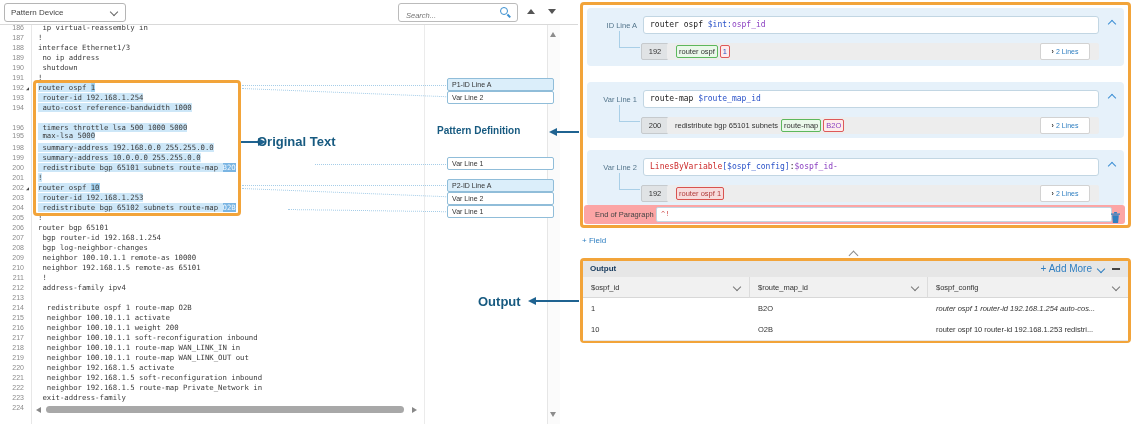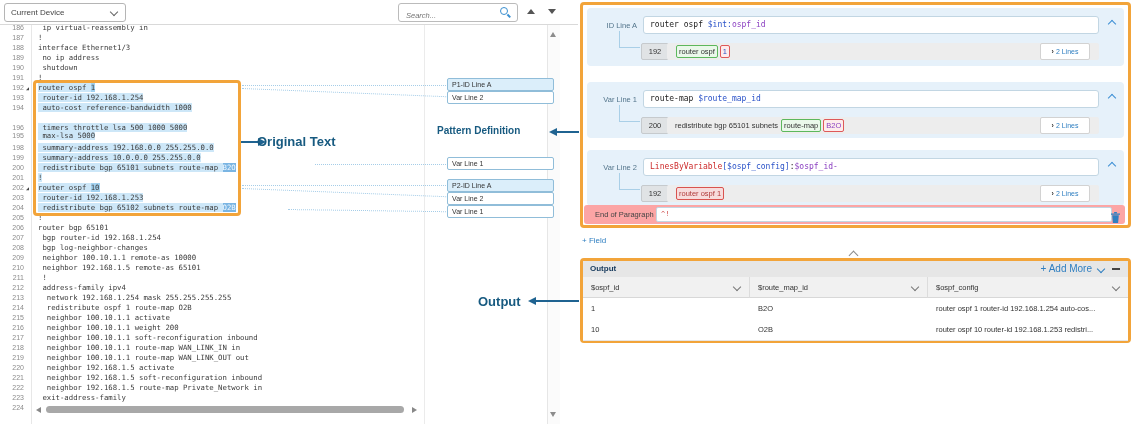--- a/index.html
+++ b/index.html
@@ -151,21 +151,21 @@
     <div class="codeline" style="top: 193px;"><span class="num">203</span><span class="txt"><span class="s"> router-id 192.168.1.253</span></span></div>
     <div class="codeline" style="top: 203px; padding-left: 9px;"><span class="num">204</span><span class="txt"><span class="s"> redistribute bgp 65102 subnets route-map </span><span class="u">O2B</span></span></div>
     <div class="codeline" style="top: 213px;"><span class="num">205</span><span class="txt"><span>!</span></span></div>
     <div class="codeline" style="top: 223px;"><span class="num">206</span><span class="txt"><span>router bgp 65101</span></span></div>
     <div class="codeline" style="top: 233px;"><span class="num">207</span><span class="txt"><span> bgp router-id 192.168.1.254</span></span></div>
     <div class="codeline" style="top: 243px;"><span class="num">208</span><span class="txt"><span> bgp log-neighbor-changes</span></span></div>
     <div class="codeline" style="top: 253px;"><span class="num">209</span><span class="txt"><span> neighbor 100.10.1.1 remote-as 10000</span></span></div>
     <div class="codeline" style="top: 263px;"><span class="num">210</span><span class="txt"><span> neighbor 192.168.1.5 remote-as 65101</span></span></div>
     <div class="codeline" style="top: 273px;"><span class="num">211</span><span class="txt"><span> !</span></span></div>
     <div class="codeline" style="top: 283px;"><span class="num">212</span><span class="txt"><span> address-family ipv4</span></span></div>
-    <div class="codeline" style="top: 293px;"><span class="num">213</span><span class="txt"><span>  network 192.168.1.254 mask 255.255.255.255</span></span></div>
+    <div class="codeline" style="top: 293px;"><span class="num">213</span></div>
     <div class="codeline" style="top: 303px;"><span class="num">214</span><span class="txt"><span>  redistribute ospf 1 route-map O2B</span></span></div>
     <div class="codeline" style="top: 313px;"><span class="num">215</span><span class="txt"><span>  neighbor 100.10.1.1 activate</span></span></div>
     <div class="codeline" style="top: 323px;"><span class="num">216</span><span class="txt"><span>  neighbor 100.10.1.1 weight 200</span></span></div>
     <div class="codeline" style="top: 333px;"><span class="num">217</span><span class="txt"><span>  neighbor 100.10.1.1 soft-reconfiguration inbound</span></span></div>
     <div class="codeline" style="top: 343px;"><span class="num">218</span><span class="txt"><span>  neighbor 100.10.1.1 route-map WAN_LINK_IN in</span></span></div>
     <div class="codeline" style="top: 353px;"><span class="num">219</span><span class="txt"><span>  neighbor 100.10.1.1 route-map WAN_LINK_OUT out</span></span></div>
     <div class="codeline" style="top: 363px;"><span class="num">220</span><span class="txt"><span>  neighbor 192.168.1.5 activate</span></span></div>
     <div class="codeline" style="top: 373px;"><span class="num">221</span><span class="txt"><span>  neighbor 192.168.1.5 soft-reconfiguration inbound</span></span></div>
     <div class="codeline" style="top: 383px;"><span class="num">222</span><span class="txt"><span>  neighbor 192.168.1.5 route-map Private_Network in</span></span></div>
     <div class="codeline" style="top: 393px;"><span class="num">223</span><span class="txt"><span> exit-address-family</span></span></div>
@@ -197,21 +197,21 @@
   <div class="tri-up-g" style="position:absolute;left:2px;top:7px;"></div>
   <div class="tri-dn-g" style="position:absolute;left:2px;bottom:7px;"></div>
 </div>
 
 <div class="tri-le-g abs" style="left:36px;top:407px;z-index:4;"></div>
 <div class="hthumb"></div>
 <div class="tri-ri-g abs" style="left:412px;top:407px;z-index:4;"></div>
 
 <div class="topbar">
   <div class="device-dd">
-    <span>Current Device</span>
+    <span>Pattern Device</span>
     <span class="chev-dn-dark" style="right:8px;top:5px;"></span>
   </div>
   <div class="searchbox">
     <input placeholder="Search..." style="">
     <span class="mag"></span>
   </div>
   <div class="tri-up-s abs" style="left:527px;top:9px;"></div>
   <div class="tri-dn-s abs" style="left:548px;top:9px;"></div>
 </div>
 
@@ -293,21 +293,21 @@
     <span class="cdown"></span>
   </div>
   <div class="ocol" style="left:345px;width:200px;border-right:none;">
     <span>$ospf_config</span>
     <span class="cdown"></span>
   </div>
   <div id="orows">
       <div class="orow" style="top: 37px;">
         <span style="left: 8px; width: 150px;">1</span>
         <span style="left: 175px; width: 160px;">B2O</span>
-        <span style="left: 353px; width: 188px;">router ospf 1 router-id 192.168.1.254 auto-cos...</span>
+        <span style="left: 353px; width: 188px; font-style: italic;">router ospf 1 router-id 192.168.1.254 auto-cos...</span>
       </div>
       <div class="orow" style="top: 58px;">
         <span style="left: 8px; width: 150px;">10</span>
         <span style="left: 175px; width: 160px;">O2B</span>
         <span style="left: 353px; width: 188px;">router ospf 10 router-id 192.168.1.253 redistri...</span>
       </div>
     </div>
 </div>
 
 </body></html>

